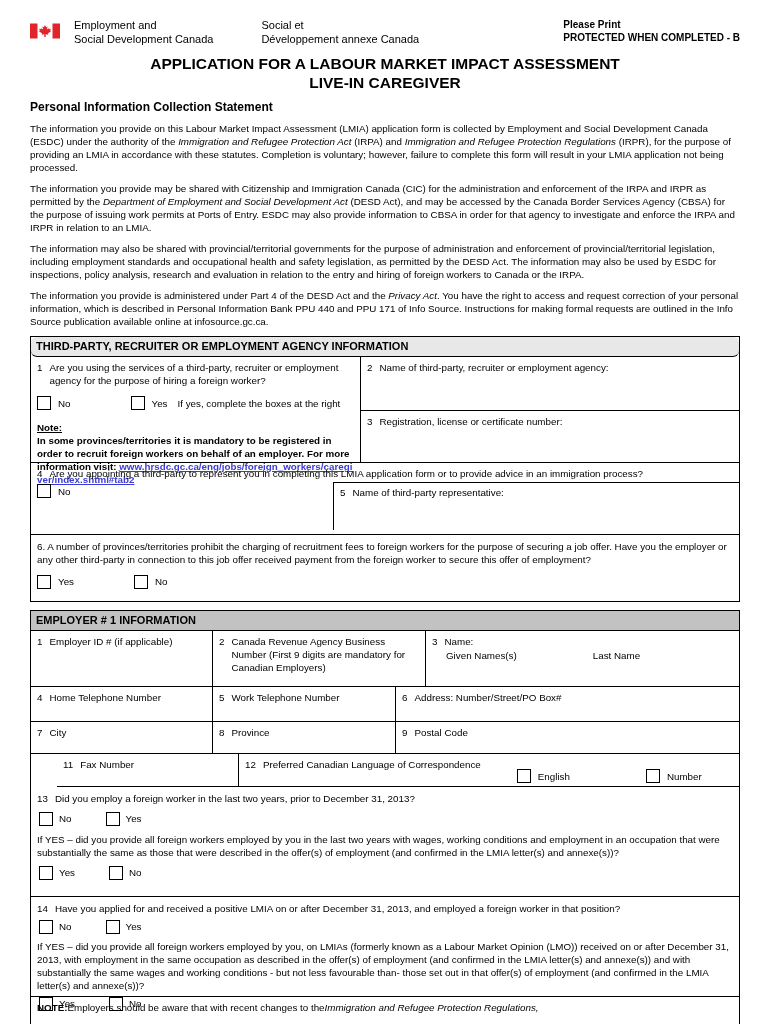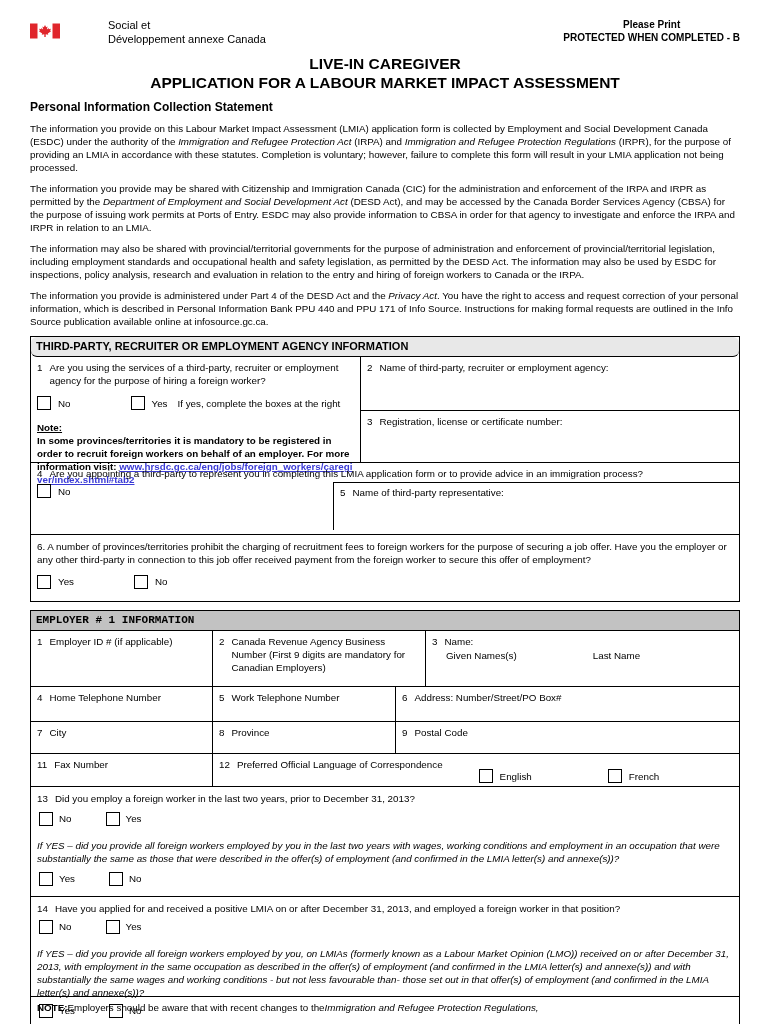--- a/index.html
+++ b/index.html
@@ -9,29 +9,29 @@
     background:#fff; color:#000;
     font-family:"Liberation Sans","DejaVu Sans",sans-serif;
     font-size:9.8px; line-height:13px; overflow:hidden;
     padding:18px 30px 0 30px;
   }
   
   .hdr { display:flex; align-items:flex-start; }
   .flag-logo { width:30px; height:20px; margin-top:3px; flex:0 0 auto; }
   .dept { font-size:11px; line-height:14px; margin-left:14px; }
   .dept.fr { margin-left:48px; }
-  .hdr-right { margin-left:auto; text-align:center; font-weight:bold; font-size:10px; line-height:13px; }
+  .hdr-right { margin-left:auto; text-align:left; font-weight:bold; font-size:10px; line-height:13px; }
   .form-title { text-align:center; font-weight:bold; font-size:15.5px; line-height:19px; margin-top:8px; }
   .pics-heading { font-weight:bold; font-size:12px; margin-top:9px; }
   .para { margin-top:8px; text-align:left; }
   
   .tbl { border:1.5px solid #000; margin-top:8px; }
   .sec-bar { font-weight:bold; font-size:11px; padding:3px 5px; border-bottom:1.5px solid #000; }
   .sec-bar.s1 { background:var(--section1-header-bg,#e6e6e6);border-radius:6px; }
-  .sec-bar.s2 { background:var(--section2-header-bg,#c2c2c2);font-family:Liberation Mono, monospace; }
+  .sec-bar.s2 { background:var(--section2-header-bg,#c2c2c2); }
   .row { display:flex; border-bottom:1px solid #000; }
   .row:last-child { border-bottom:none; }
   .cell { padding:4px 6px; }
   .q { display:flex; }
   .qnum { flex:0 0 auto; margin-right:7px; }
   .qtext { flex:1; }
   .cb { display:inline-block; width:14px; height:14px; border:1px solid #000; background:#fff; vertical-align:middle; flex:0 0 auto; }
   .cbrow { display:flex; align-items:center; }
   .cbrow .lbl { margin-left:7px; }
   .link { color:var(--link-blue,#3b3bd6); text-decoration:underline; font-weight:bold; word-break:break-all; cursor:pointer; }
@@ -50,56 +50,60 @@
   .rowB .split .right { flex:1; border-left:1px solid #000; border-top:1px solid #000; padding:3px 6px; }
   .rowC { display:block; height:66px; padding:5px 6px; }
   .rowC .cbs { display:flex; margin-top:9px; }
   
   .g { display:flex; }
   .g > .cell { border-right:1px solid #000; }
   .g > .cell:last-child { border-right:none; }
   .r1 { height:56px; } .r1 .c1 { width:182px; } .r1 .c2 { width:213px; } .r1 .c3 { flex:1; }
   .r2 { height:35px; } .r2 .c1 { width:182px; } .r2 .c2 { width:183px; } .r2 .c3 { flex:1; }
   .r3 { height:32px; } .r3 .c1 { width:182px; } .r3 .c2 { width:183px; } .r3 .c3 { width:115px; } .r3 .c4 { flex:1; }
-  .r4 { height:33px; } .r4 .c1 { width:182px; } .r4 .c2 { flex:1; }
+  .r4 { height:33px;margin-left:26px; } .r4 .c1 { width:182px; } .r4 .c2 { flex:1; }
   .name-sub { display:flex; margin-top:1px; padding-left:14px; }
   .name-sub .last { margin-left:76px; }
   .lang { display:flex; align-items:flex-start; }
   .lang .cbrow { margin-top:11px; }
   .lang .eng { margin-left:36px; }
   .lang .fre { margin-left:76px; }
   .qrow { display:block; padding:5px 6px; }
   .qrow .cbs { display:flex; margin:7px 0 7px 2px; } .gap34 { width:34px; } .gap60 { width:60px; }
-  .ifyes { margin-top:13px;font-style:italic; }
+  .ifyes { margin-top:6px; }
   .note-row { padding:4px 6px; height:32px; } b { font-weight:bold; }
 </style>
 </head>
 <body>
 
 <div class="page">
 
   <div class="hdr">
     <svg class="flag-logo" viewBox="0 0 64 32" xmlns="http://www.w3.org/2000/svg">
       <rect x="0" y="0" width="16" height="32" fill="#e0262c"></rect>
       <rect x="48" y="0" width="16" height="32" fill="#e0262c"></rect>
       <path fill="#e0262c" d="M32 3 L29.5 8 L26.5 6.5 L28 13 L23.5 9.5 L24 12 L19.5 11 L21 15.5 L19 16.5 L26 21.5 L25 24 L30.5 23 L30.5 29 L33.5 29 L33.5 23 L39 24 L38 21.5 L45 16.5 L43 15.5 L44.5 11 L40 12 L40.5 9.5 L36 13 L37.5 6.5 L34.5 8 Z"></path>
     </svg>
+    <div class="dept en">
+      <div>Employment and</div>
+      <div>Social Development Canada</div>
+    </div>
     <div class="dept fr">
       <div>Social et</div>
       <div>Développement annexe Canada</div>
     </div>
     <div class="hdr-right">
       <div>Please Print</div>
       <div>PROTECTED WHEN COMPLETED - B</div>
     </div>
   </div>
 
   <div class="form-title">
+    <div>APPLICATION FOR A LABOUR MARKET IMPACT ASSESSMENT</div>
     <div>LIVE-IN CAREGIVER</div>
-    <div>APPLICATION FOR A LABOUR MARKET IMPACT ASSESSMENT</div>
   </div>
 
   <div class="pics-heading">Personal Information Collection Statement</div>
   <p class="para"><span>The information you provide on this Labour Market Impact Assessment (LMIA) application form is collected by Employment and Social Development Canada (ESDC) under the authority of the </span><span style="font-style: italic;">Immigration and Refugee Protection Act</span><span> (IRPA) and </span><span style="font-style: italic;">Immigration and Refugee Protection Regulations</span><span> (IRPR), for the purpose of providing an LMIA in accordance with these statutes. Completion is voluntary; however, failure to complete this form will result in your LMIA application not being processed.</span></p>
   <p class="para"><span>The information you provide may be shared with Citizenship and Immigration Canada (CIC) for the administration and enforcement of the IRPA and IRPR as permitted by the </span><span style="font-style: italic;">Department of Employment and Social Development Act</span><span> (DESD Act), and may be accessed by the Canada Border Services Agency (CBSA) for the purpose of issuing work permits at Ports of Entry. ESDC may also provide information to CBSA in order for that agency to investigate and enforce the IRPA and IRPR in relation to an LMIA.</span></p>
   <p class="para"><span>The information may also be shared with provincial/territorial governments for the purpose of administration and enforcement of provincial/territorial legislation, including employment standards and occupational health and safety legislation, as permitted by the DESD Act. The information may also be used by ESDC for inspections, policy analysis, research and evaluation in relation to the entry and hiring of foreign workers to Canada or the IRPA.</span></p>
   <p class="para"><span>The information you provide is administered under Part 4 of the DESD Act and the </span><span style="font-style: italic;">Privacy Act</span><span>. You have the right to access and request correction of your personal information, which is described in Personal Information Bank PPU 440 and PPU 171 of Info Source. Instructions for making formal requests are outlined in the Info Source publication available online at infosource.gc.ca.</span></p>
 
   <div class="tbl">
     <div class="sec-bar s1">THIRD-PARTY, RECRUITER OR EMPLOYMENT AGENCY INFORMATION</div>
@@ -246,29 +250,29 @@
       <div class="cell c1">
         <div class="q">
             <span class="qnum">11</span>
             <span class="qtext">Fax Number</span>
           </div>
       </div>
       <div class="cell c2">
         <div class="lang">
           <div class="q">
               <span class="qnum">12</span>
-              <span class="qtext">Preferred Official Language of Correspondence</span>
+              <span class="qtext">Preferred Canadian Language of Correspondence</span>
             </div>
           <div class="cbrow eng">
             <span class="cb"></span>
             <span class="lbl">English</span>
           </div>
           <div class="cbrow fre">
             <span class="cb"></span>
-            <span class="lbl">French</span>
+            <span class="lbl">Number</span>
           </div>
         </div>
       </div>
     </div>
 
     <div class="row qrow" style="height:110px;">
       <div class="q">
         <span class="qnum">13</span>
           <span class="qtext">Did you employ a foreign worker in the last two years, prior to December 31, 2013?</span>
       </div>

